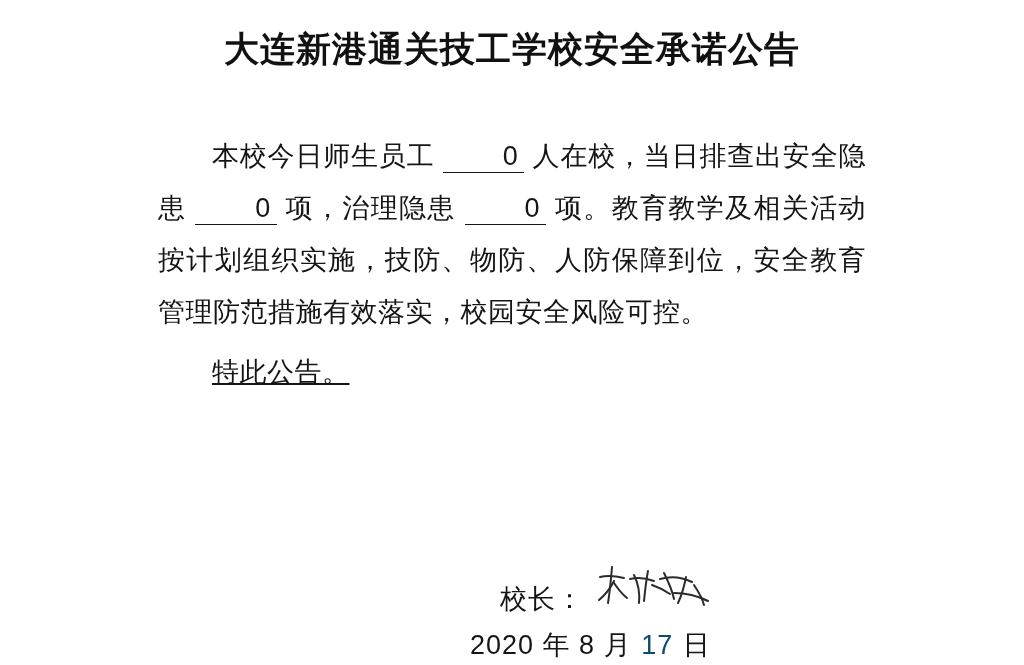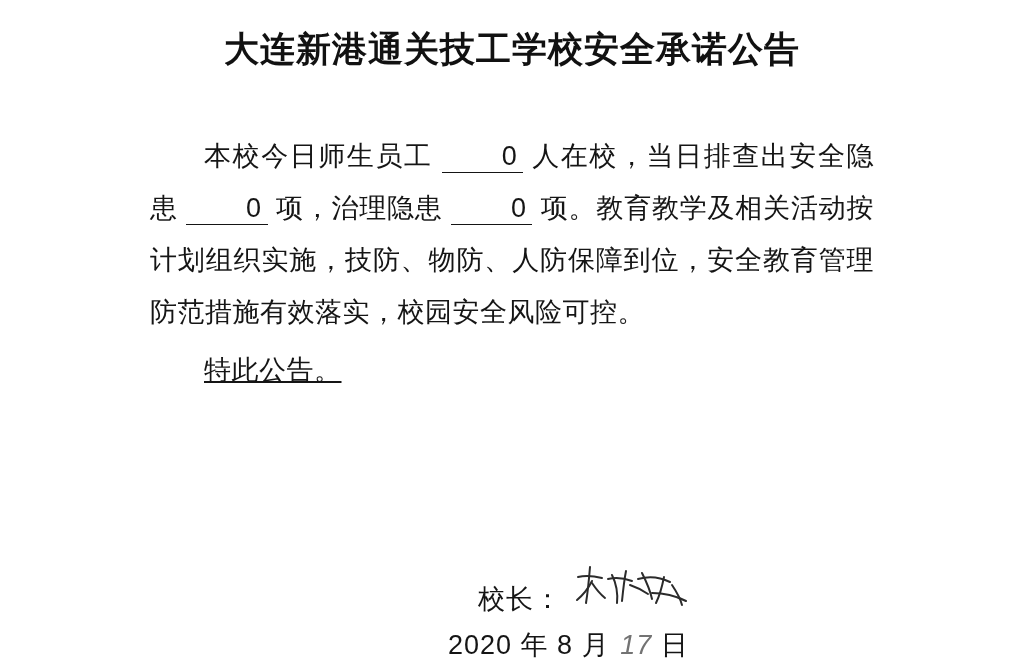--- a/index.html
+++ b/index.html
@@ -33,38 +33,38 @@
   }
   .body-block {
     margin: 58px 150px 0 150px;
     font-size: 27px;
     line-height: 52px;
     letter-spacing: 0.5px;
     color: #151515;
     text-align: justify;
   }
   .para {
-    margin: 0;
+    margin: 8px;
     text-indent: 2em;
   }
   .para + .para {
     margin-top: 6px;
     text-decoration: underline;
   }
   .blank {
     border-bottom: 1.5px solid #151515;
     padding: 0 6px 1px 6px;
     display: inline-block;
     min-width: 16px;
     text-align: center;
     line-height: 1.1;
   }
   .signature-area {
     position: absolute;
-    right: 156px;
+    right: 134px;
     bottom: 28px;
     width: 420px;
     text-align: left;
   }
   .sign-row {
     display: flex;
     align-items: flex-end;
     justify-content: flex-start;
     height: 58px;
     padding-left: 30px;
@@ -86,23 +86,22 @@
     font-size: 27px;
     letter-spacing: 1px;
     color: #151515;
     white-space: nowrap;
     text-align: left;
     padding-left: 0;
   }
   .date-row .day {
     display: inline-block;
     min-width: 34px;
-    text-align: right;
-    font-style: italic;
-    color: #737373;
+    text-align: center;
+    color: #0c4a6e;
   }
 </style>
 </head>
 <body>
 
 <div class="page">
 
   <h1 class="doc-title">大连新港通关技工学校安全承诺公告</h1>
 
   <div class="body-block">

